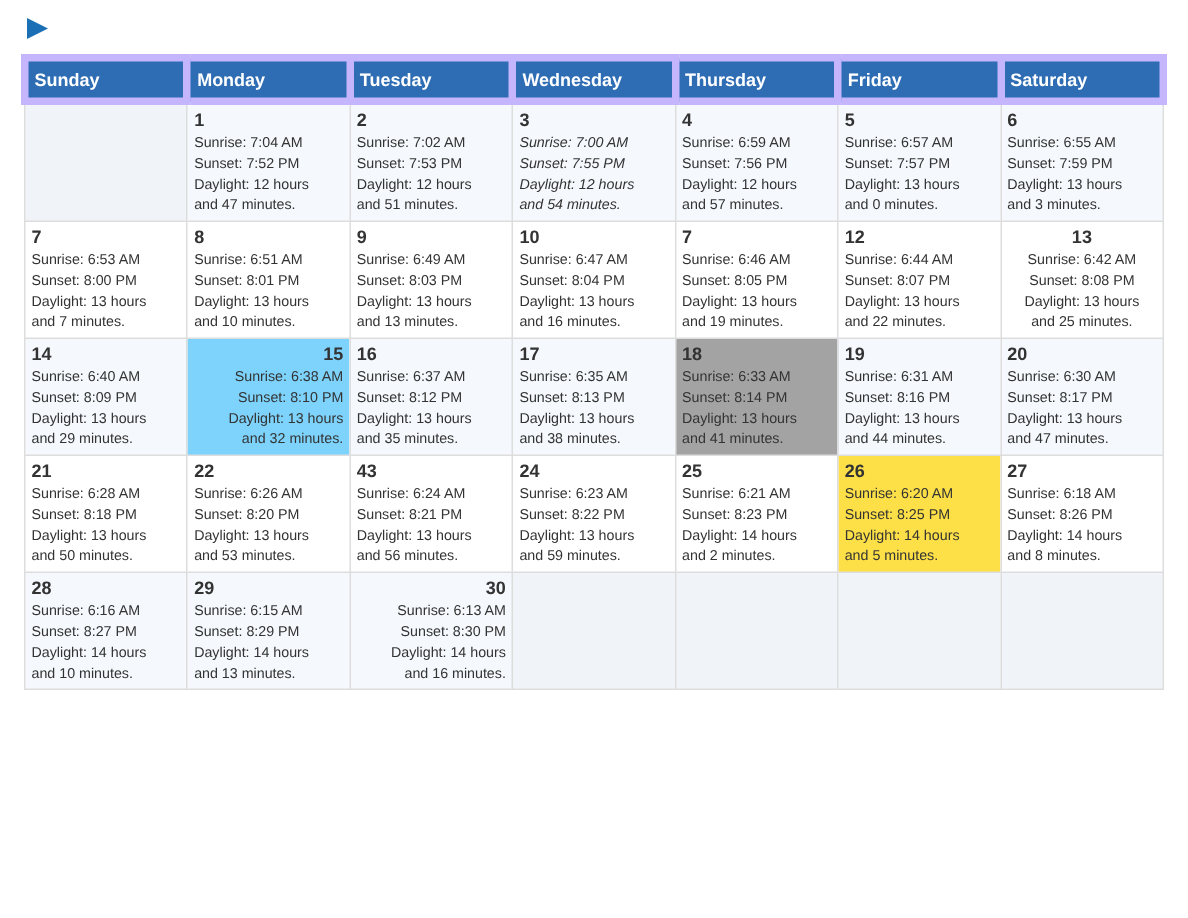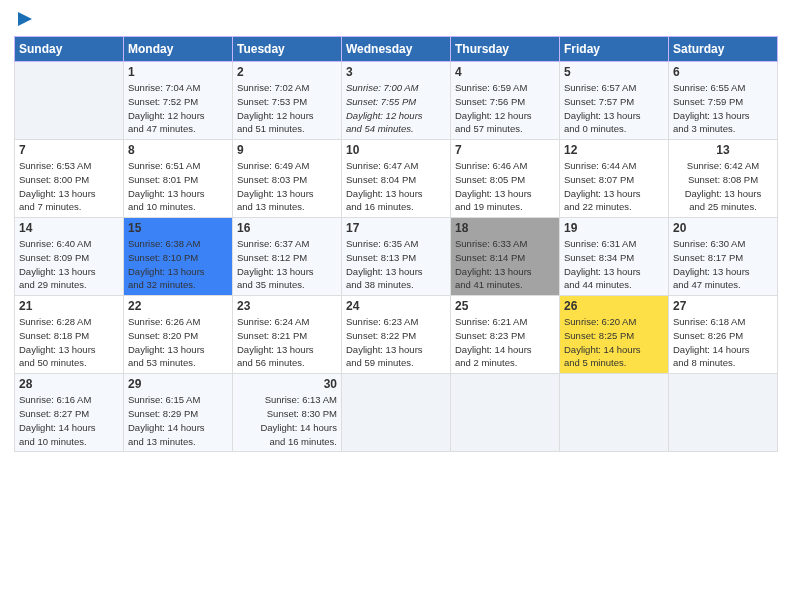--- a/index.html
+++ b/index.html
@@ -40,21 +40,21 @@
       border-collapse: collapse;
       table-layout: fixed;
     }
     th {
       background-color: #2e6db4;
       color: #fff;
       font-size: 12px;
       font-weight: bold;
       padding: 5px 4px;
       text-align: left;
-      border: 1px solid #c4b5fd;
+      border: 5px solid #c4b5fd;
     }
     td {
       border: 1px solid #ddd;
       vertical-align: top;
       padding: 3px 4px;
       font-size: 10px;
       color: #333;
       height: 78px;
     }
     .day-num {
@@ -207,21 +207,21 @@
           </td>
         </tr>
         <tr>
           <td style="background-color: rgb(245, 248, 252);">
             <span class="day-num">14</span>
             <div class="day-info" style="white-space: pre-line;">Sunrise: 6:40 AM
 Sunset: 8:09 PM
 Daylight: 13 hours
 and 29 minutes.</div>
           </td>
-          <td style="background-color: #3b82f6;">
+          <td style="background-color: #7dd3fc; text-align: right;">
             <span class="day-num">15</span>
             <div class="day-info" style="white-space: pre-line;">Sunrise: 6:38 AM
 Sunset: 8:10 PM
 Daylight: 13 hours
 and 32 minutes.</div>
           </td>
           <td style="background-color: rgb(245, 248, 252);">
             <span class="day-num">16</span>
             <div class="day-info" style="white-space: pre-line;">Sunrise: 6:37 AM
 Sunset: 8:12 PM
@@ -238,21 +238,21 @@
           <td style="background-color: #a3a3a3;">
             <span class="day-num">18</span>
             <div class="day-info" style="white-space: pre-line;">Sunrise: 6:33 AM
 Sunset: 8:14 PM
 Daylight: 13 hours
 and 41 minutes.</div>
           </td>
           <td style="background-color: rgb(245, 248, 252);">
             <span class="day-num">19</span>
             <div class="day-info" style="white-space: pre-line;">Sunrise: 6:31 AM
-Sunset: 8:34 PM
+Sunset: 8:16 PM
 Daylight: 13 hours
 and 44 minutes.</div>
           </td>
           <td style="background-color: rgb(245, 248, 252);">
             <span class="day-num">20</span>
             <div class="day-info" style="white-space: pre-line;">Sunrise: 6:30 AM
 Sunset: 8:17 PM
 Daylight: 13 hours
 and 47 minutes.</div>
           </td>
@@ -266,21 +266,21 @@
 and 50 minutes.</div>
           </td>
           <td style="background-color: rgb(255, 255, 255);">
             <span class="day-num">22</span>
             <div class="day-info" style="white-space: pre-line;">Sunrise: 6:26 AM
 Sunset: 8:20 PM
 Daylight: 13 hours
 and 53 minutes.</div>
           </td>
           <td style="background-color: rgb(255, 255, 255);">
-            <span class="day-num">23</span>
+            <span class="day-num">43</span>
             <div class="day-info" style="white-space: pre-line;">Sunrise: 6:24 AM
 Sunset: 8:21 PM
 Daylight: 13 hours
 and 56 minutes.</div>
           </td>
           <td style="background-color: rgb(255, 255, 255);">
             <span class="day-num">24</span>
             <div class="day-info" style="white-space: pre-line;">Sunrise: 6:23 AM
 Sunset: 8:22 PM
 Daylight: 13 hours

